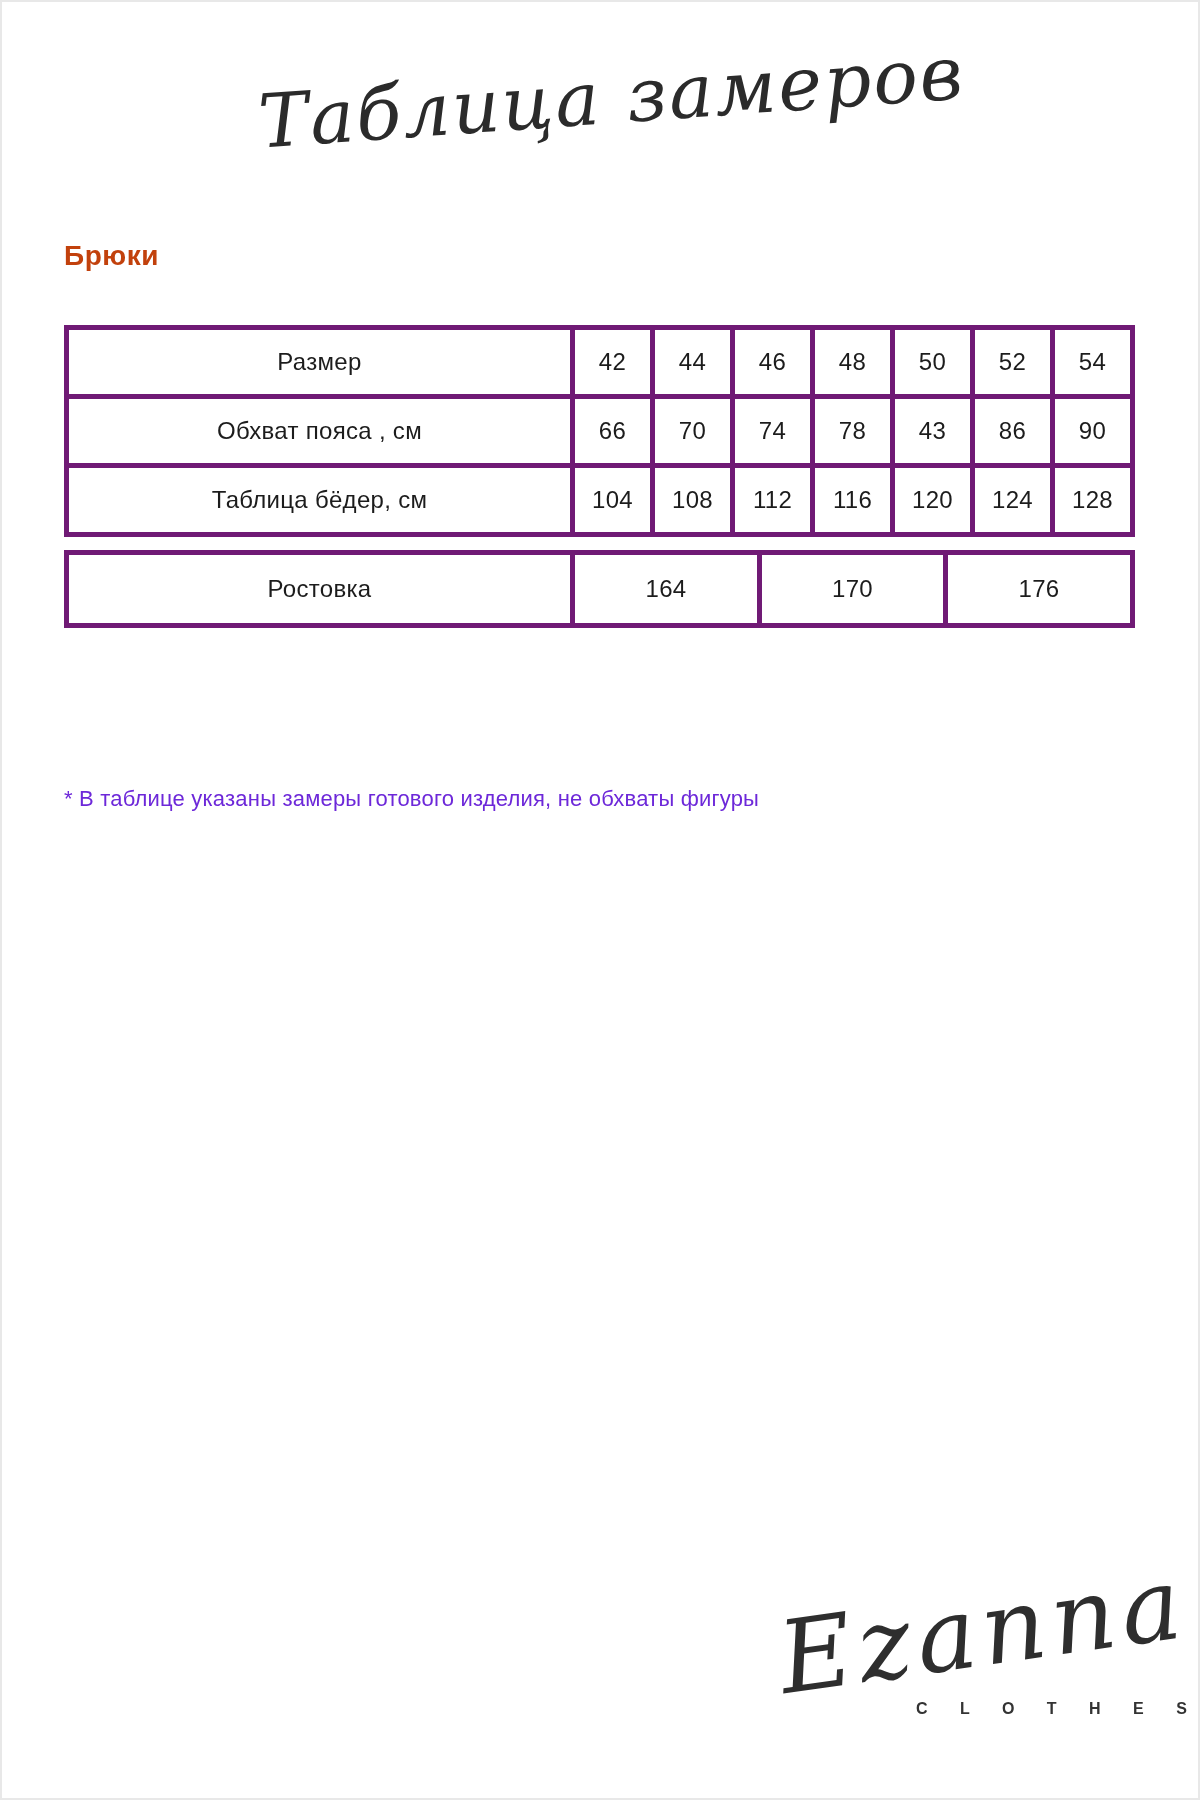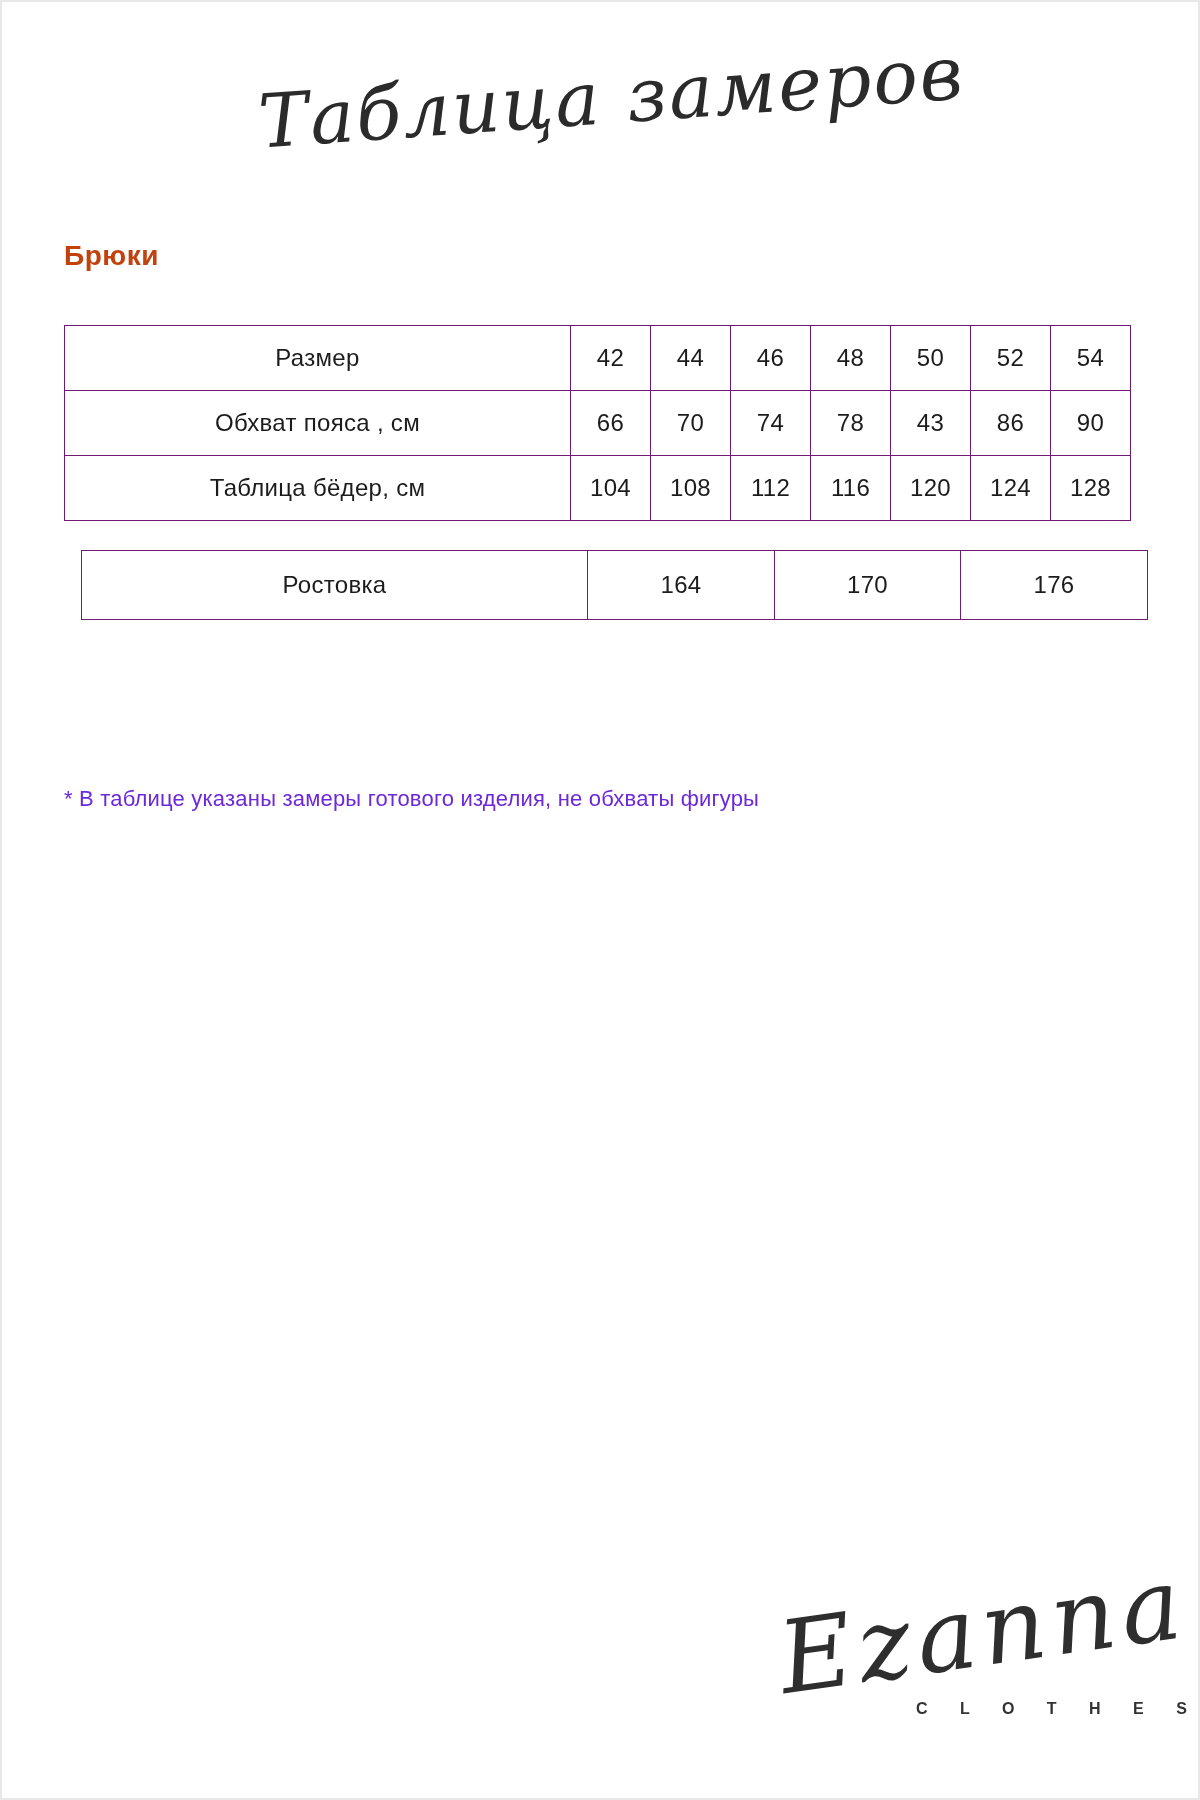--- a/index.html
+++ b/index.html
@@ -39,23 +39,23 @@
 
   table.m {
     position:absolute;
     left:64px;
     border-collapse:collapse;
     table-layout:fixed;
     width:1066px;
     background:#ffffff;
   }
   .t1 { top:325px; }
-  .t2 { top:550px;margin-left:17px; }
+  .t2 { top:550px; }
   table.m td {
-    border:1px solid #701a75;
+    border:5px solid #701a75;
     text-align:center;
     vertical-align:middle;
     font-size:24px;
     color:#1c1c1c;
     padding:0;
     letter-spacing:0.3px;
   }
   .t1 td { height:64px; }
   .t2 td { height:68px; }
 

